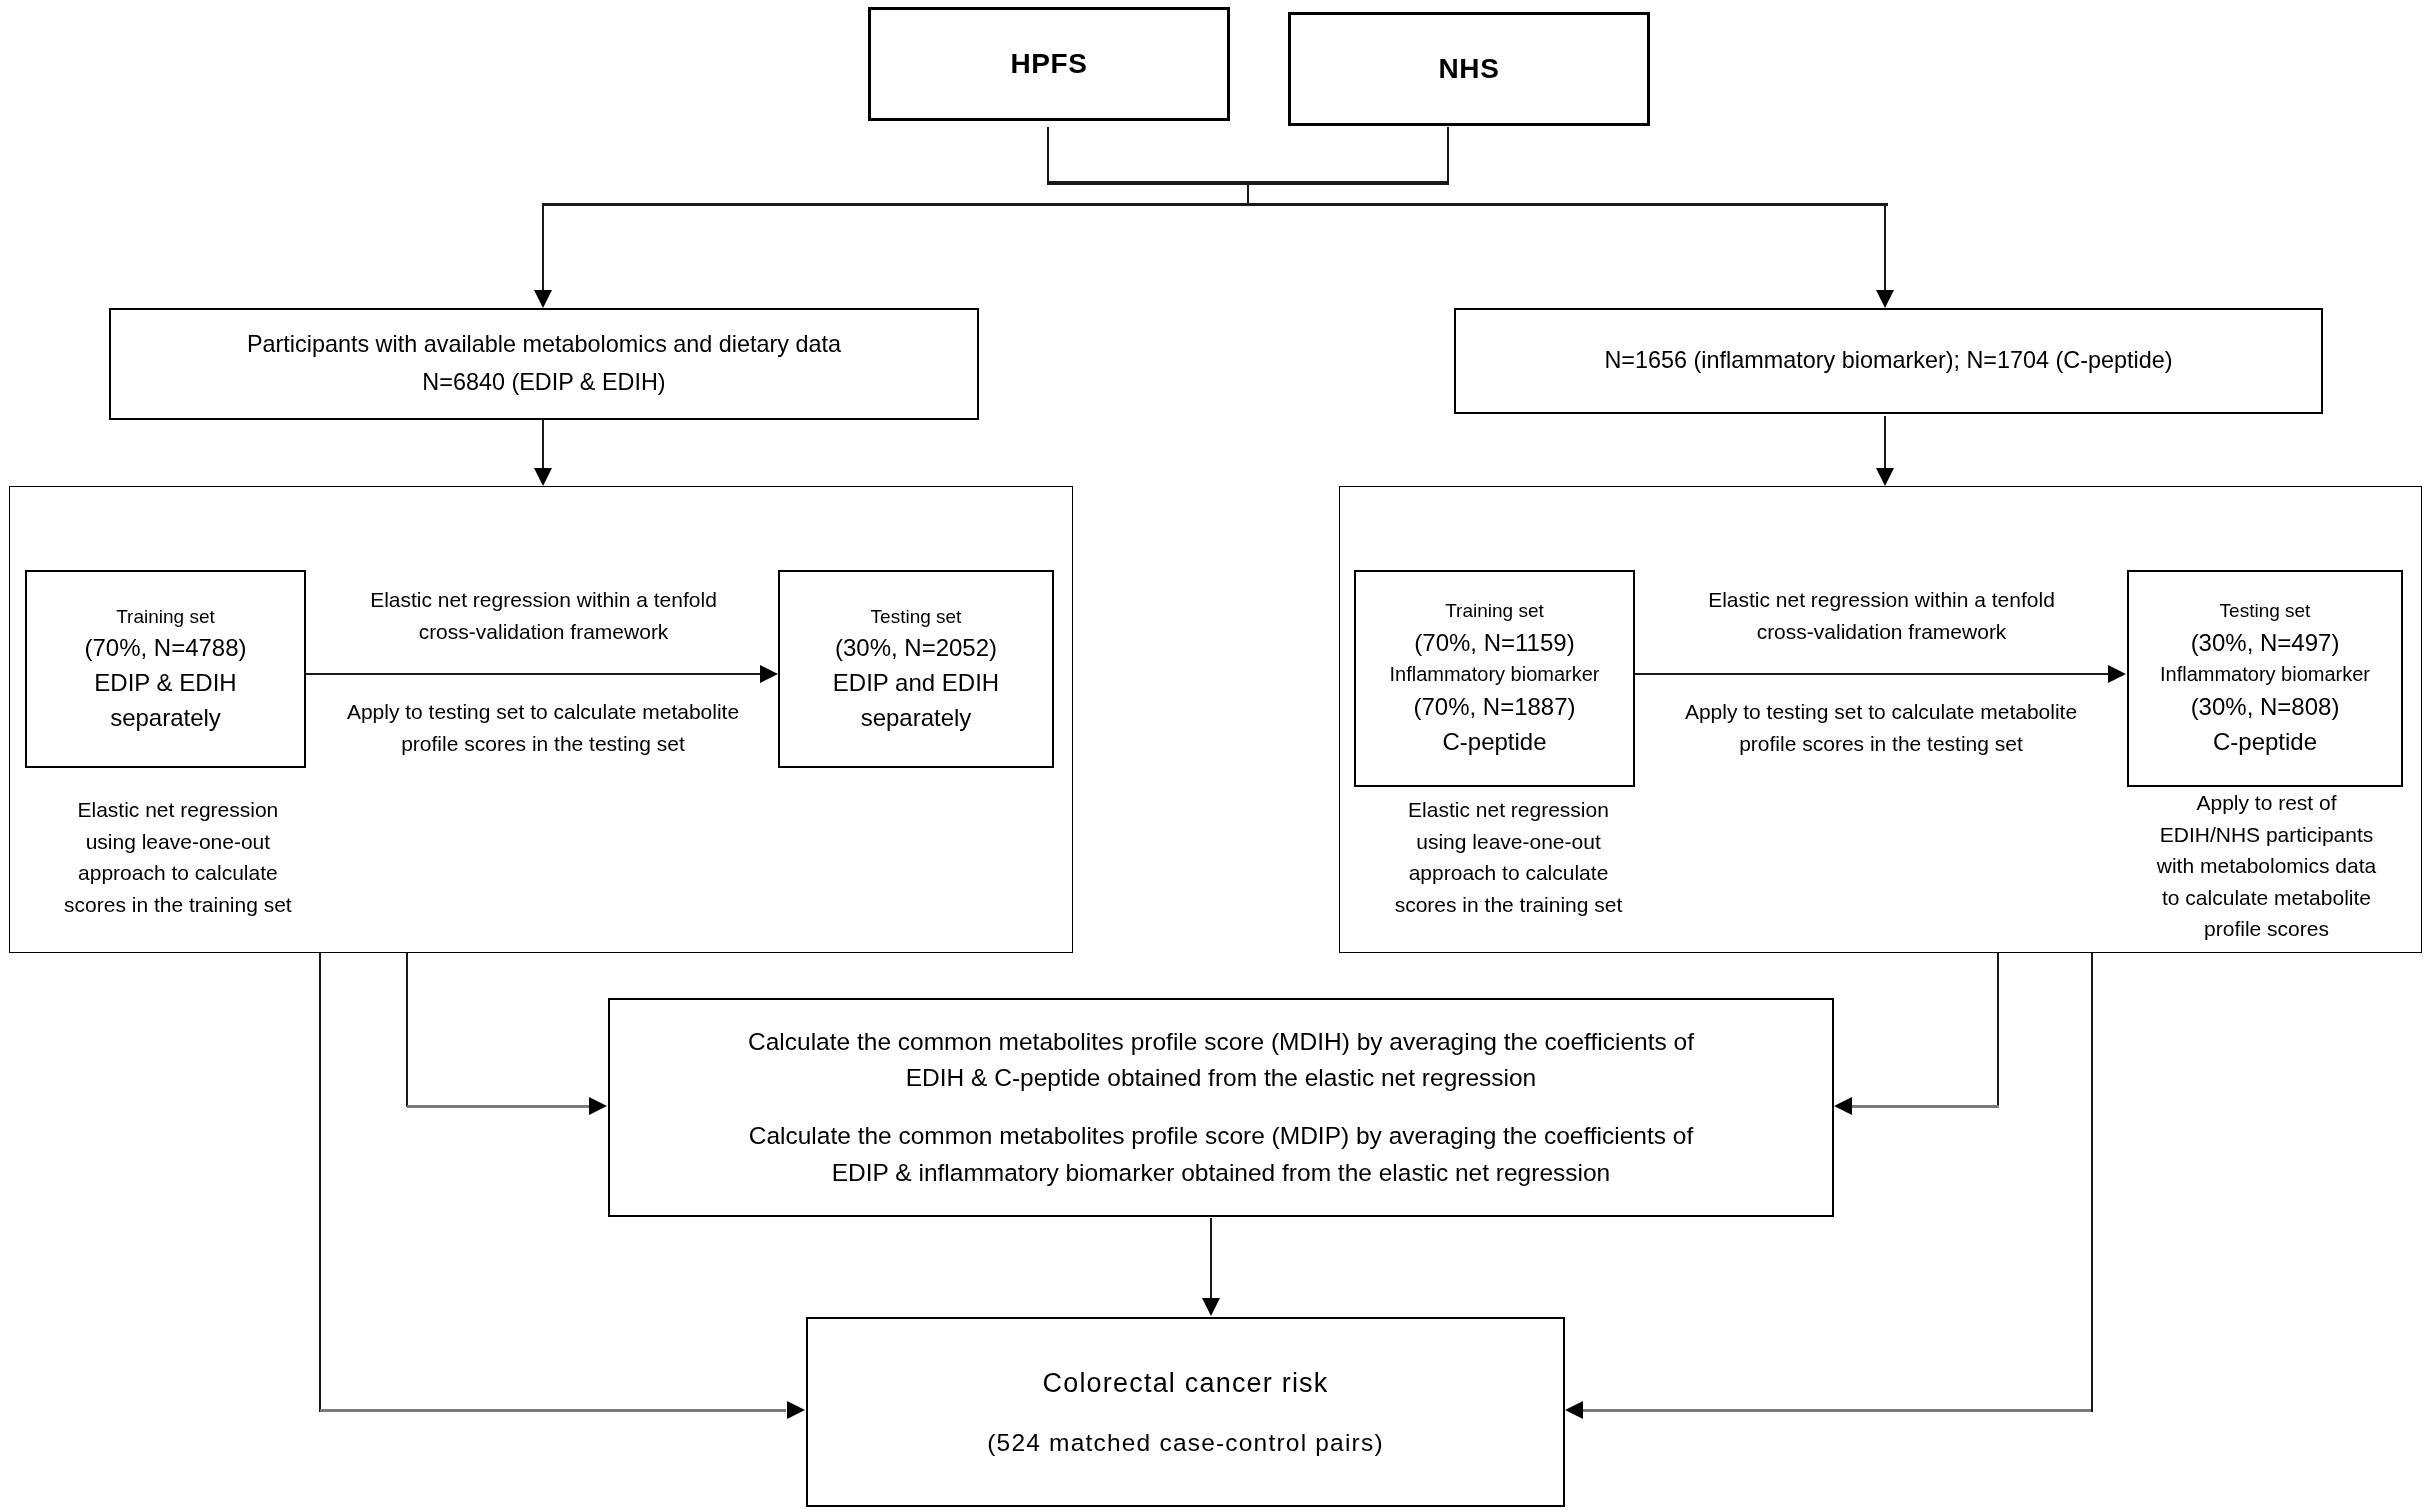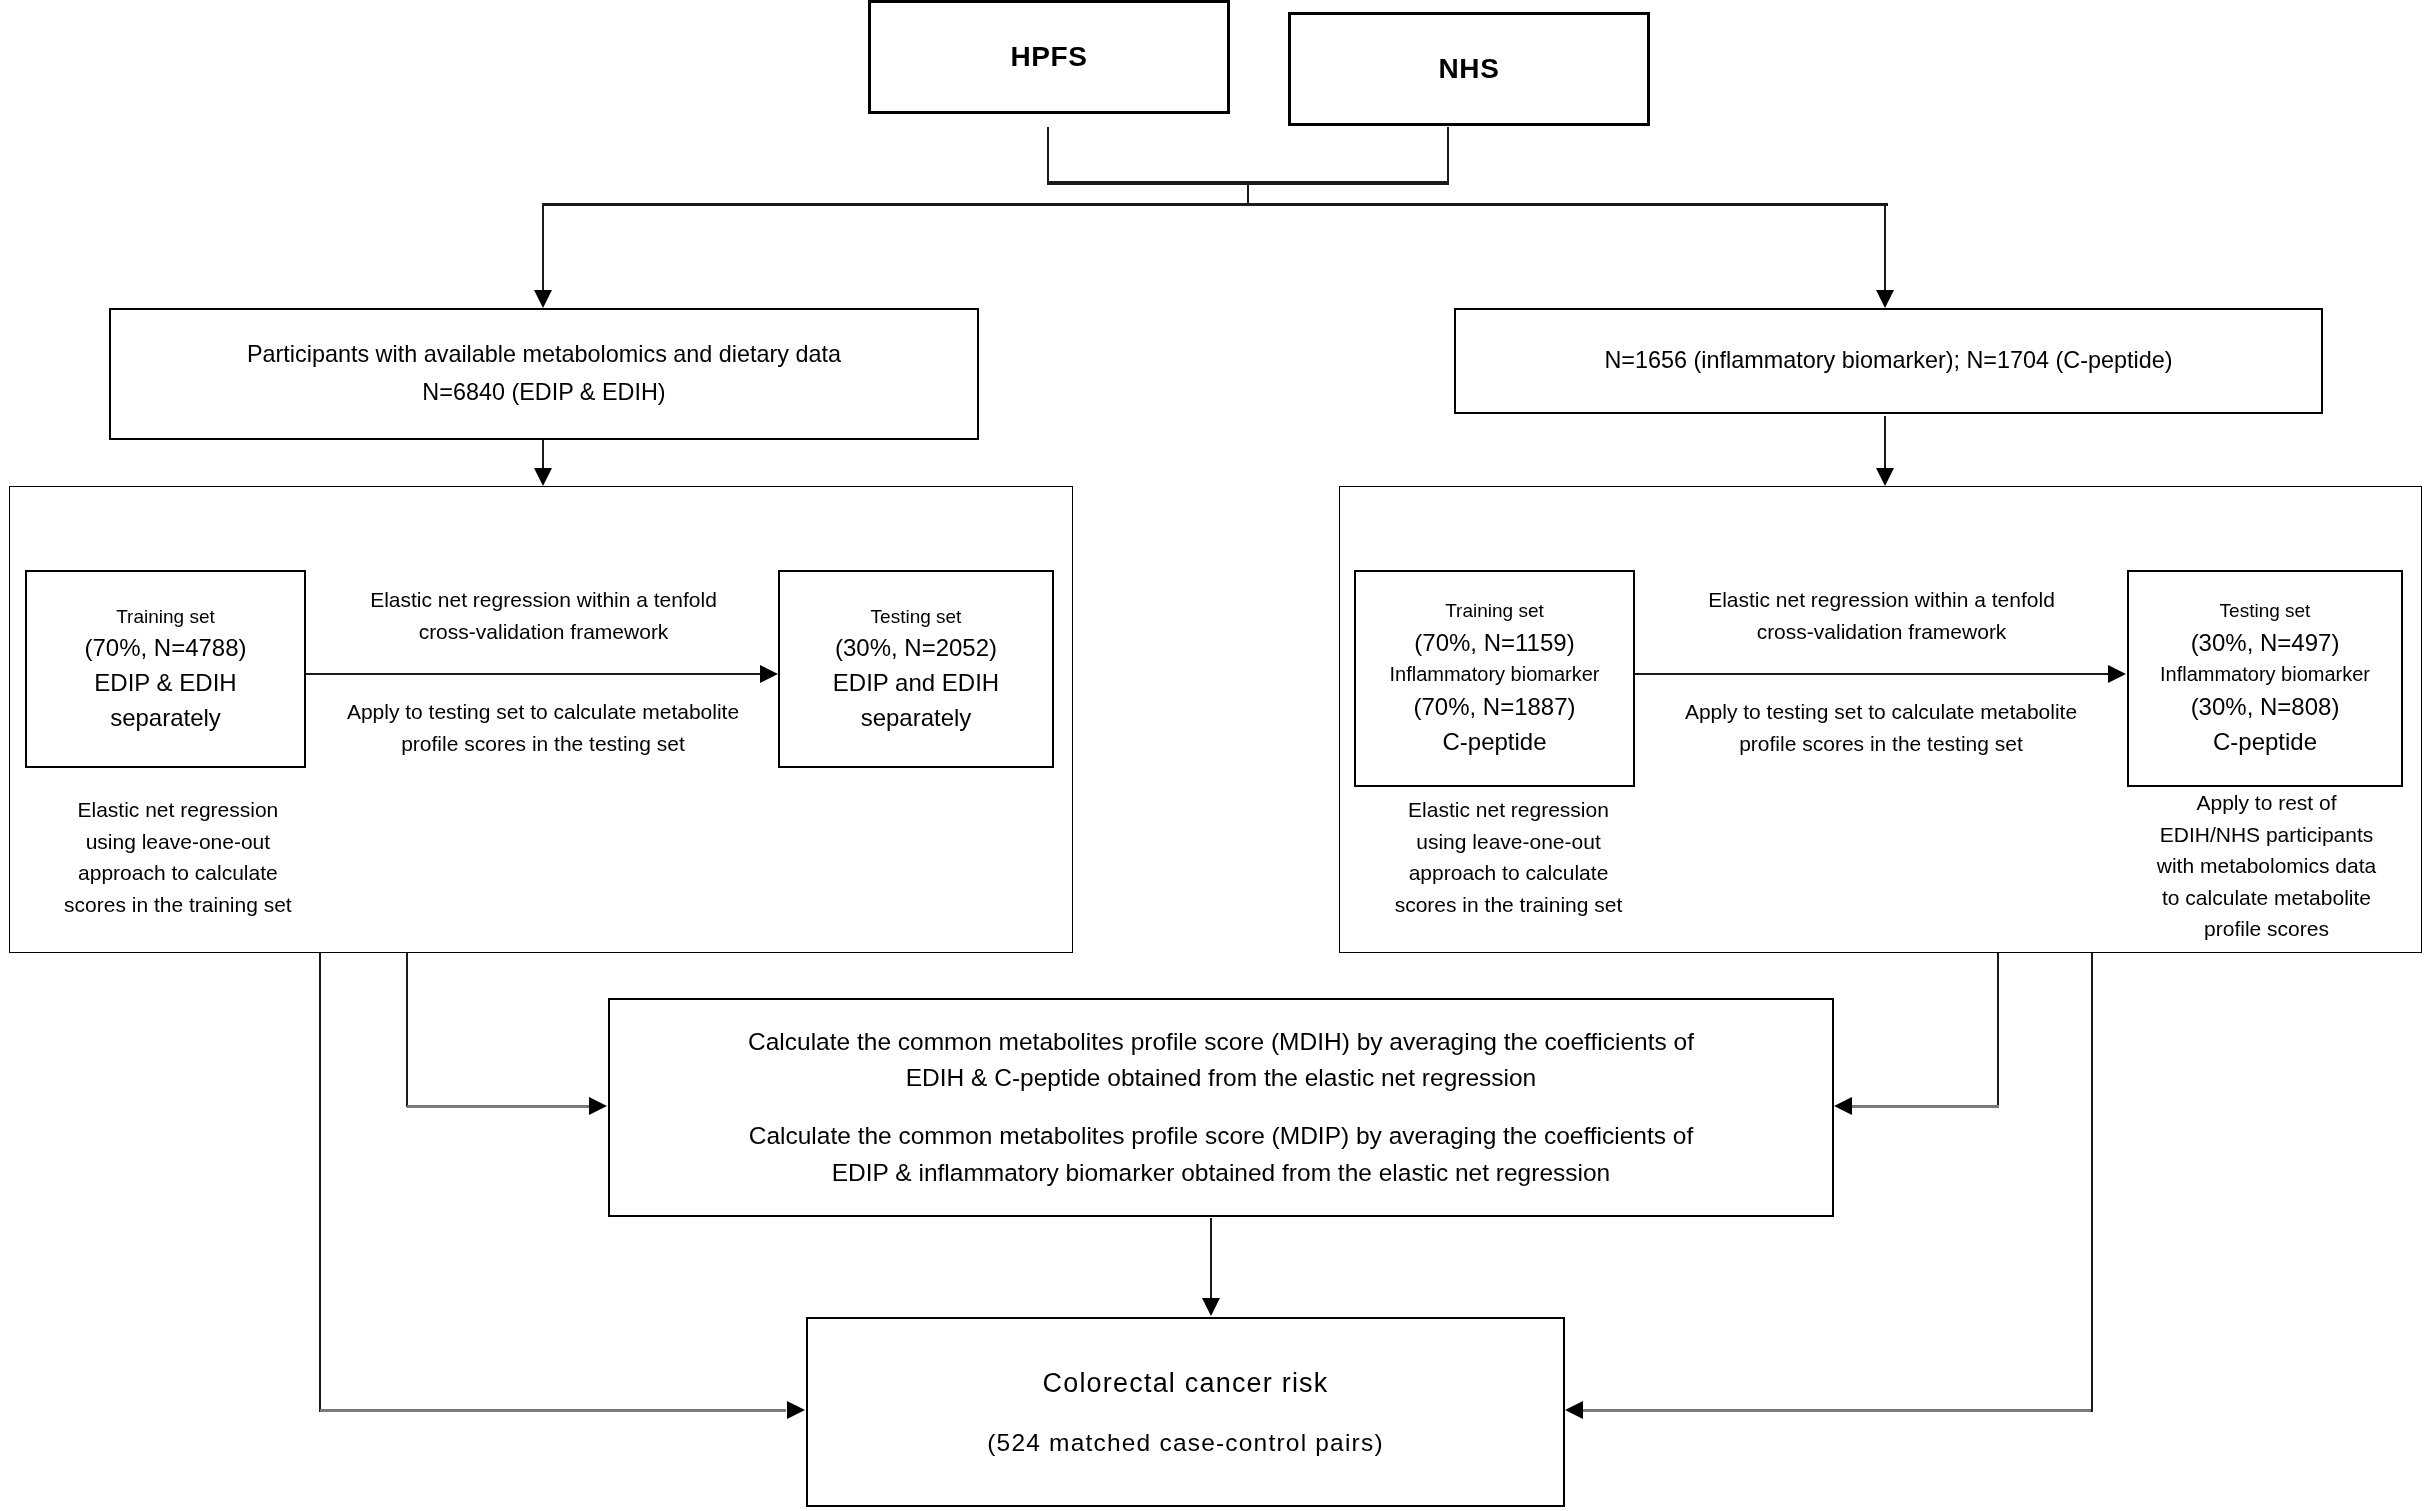--- a/index.html
+++ b/index.html
@@ -62,28 +62,28 @@
   <div class="ln" style="left:319px;top:953px;width:2.3px;height:459px;"></div>
   <div class="ln gray" style="left:320px;top:1409px;width:466px;height:2.9px;"></div>
   <div class="ah right" style="left:787px;top:1401px;"></div>
   <div class="ln" style="left:2091px;top:953px;width:2.3px;height:459px;"></div>
   <div class="ln gray" style="left:1583px;top:1409px;width:508px;height:2.9px;"></div>
   <div class="ah left" style="left:1565px;top:1401px;"></div>
 
   <div class="ln" style="left:1210px;top:1218px;width:2.3px;height:81px;"></div>
   <div class="ah down" style="left:1202px;top:1298px;"></div>
 
-  <div class="box cohort" style="left:868px;top:0;width:362px;height:114px;justify-content:center;">
+  <div class="box cohort" style="left:868px;top:7px;width:362px;height:114px;justify-content:center;">
     <div>HPFS</div>
   </div>
   <div class="box cohort" style="left:1288px;top:11.7px;width:362px;height:114px;">
     <div>NHS</div>
   </div>
 
-  <div class="box part" style="left:109px;top:308px;width:870px;height:132px;">
+  <div class="box part" style="left:109px;top:308px;width:870px;height:112px;">
     <div>Participants with available metabolomics and dietary data</div>
     <div>N=6840 (EDIP &amp; EDIH)</div>
   </div>
   <div class="box part" style="left:1454px;top:308px;width:869px;height:106px;">
     <div>N=1656 (inflammatory biomarker); N=1704 (C-peptide)</div>
   </div>
 
   <div class="box bigbox" style="left:9.3px;top:486px;width:1064px;height:467px;"></div>
   <div class="box bigbox" style="left:1339px;top:486px;width:1083px;height:467px;"></div>
 

